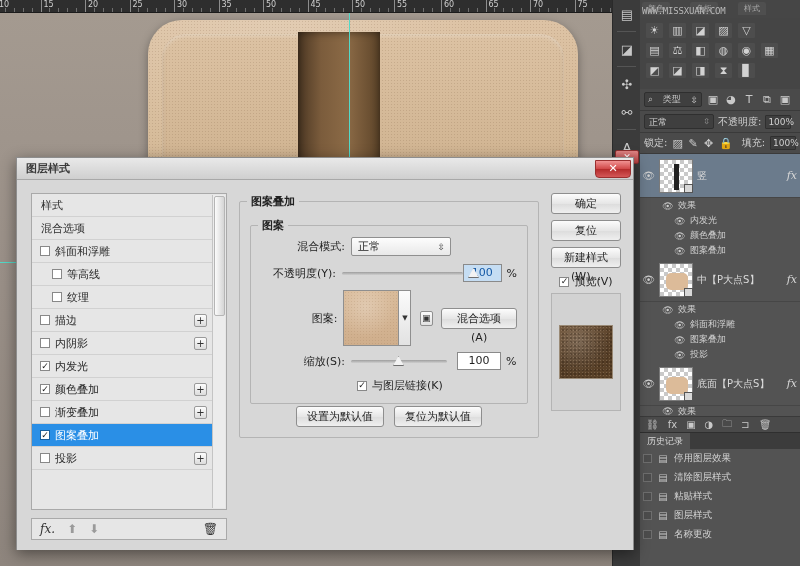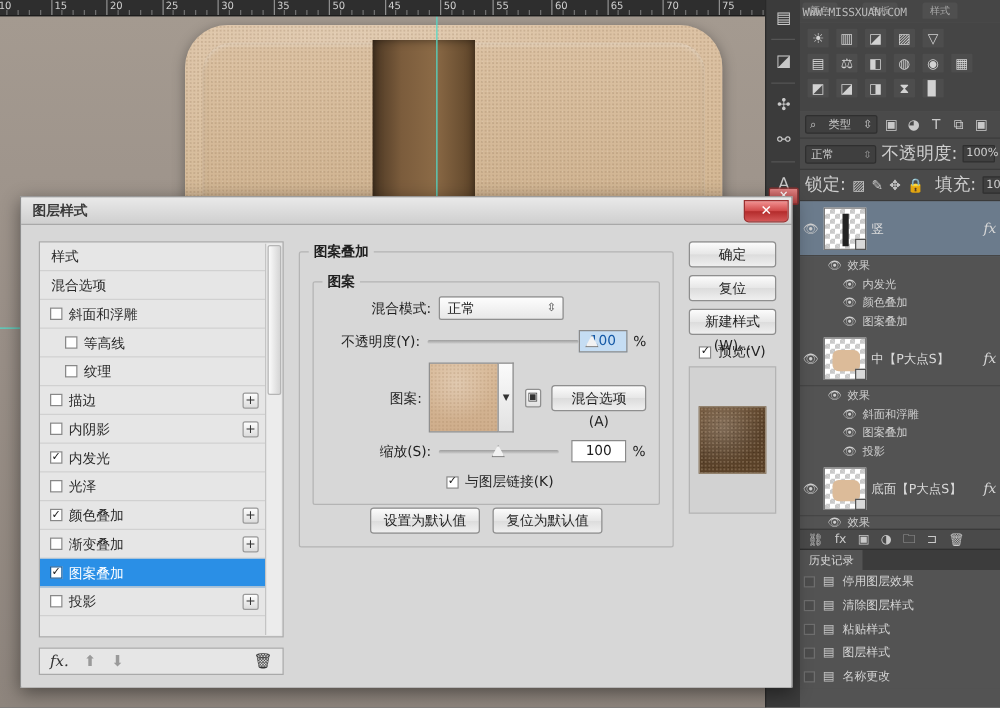--- a/index.html
+++ b/index.html
@@ -140,21 +140,21 @@
   .lp-icon { color:#c9c9c9; font-size:11px; width:14px; text-align:center; }
   .lp-row2 {
     display:flex; align-items:center; padding:3px 4px; gap:4px;
     background:#4a4a4a; border-bottom:1px solid #3a3a3a;
   }
   .blend-select {
     background:#3f3f3f; border:1px solid #2f2f2f; color:#cfcfcf; font-size:9px;
     height:15px; line-height:14px; padding:0 12px 0 4px; width:70px; position:relative; border-radius:2px;
   }
   .blend-select::after{content:"⇳"; position:absolute; right:3px; top:0; font-size:8px; color:#9a9a9a;}
-  .lbl { color:#cfcfcf; font-size:14px; white-space:nowrap; }
+  .lbl { color:#cfcfcf; font-size:10px; white-space:nowrap; }
   .numbox {
     background:#3f3f3f; border:1px solid #2f2f2f; color:#cfcfcf; font-size:9px;
     height:14px; line-height:13px; padding:0 2px; width:26px; text-align:left; border-radius:1px;
   }
   .lp-row3 {
     display:flex; align-items:center; padding:3px 4px; gap:5px;
     background:#4a4a4a; border-bottom:1px solid #3a3a3a;
   }
 
   .layer-list { background:#535353; }
@@ -672,24 +672,20 @@
         <div class="style-row">
           <span class="cbx"></span>
           <span class="style-label">内阴影</span>
           <span class="plusbtn">+</span>
         </div>
         <div class="style-row">
           <span class="cbx">✓</span>
           <span class="style-label">内发光</span>
         </div>
         <div class="style-row">
-          <span class="cbx"></span>
-          <span class="style-label">光泽</span>
-        </div>
-        <div class="style-row">
           <span class="cbx">✓</span>
           <span class="style-label">颜色叠加</span>
           <span class="plusbtn">+</span>
         </div>
         <div class="style-row">
           <span class="cbx"></span>
           <span class="style-label">渐变叠加</span>
           <span class="plusbtn">+</span>
         </div>
         <div class="style-row selected">

